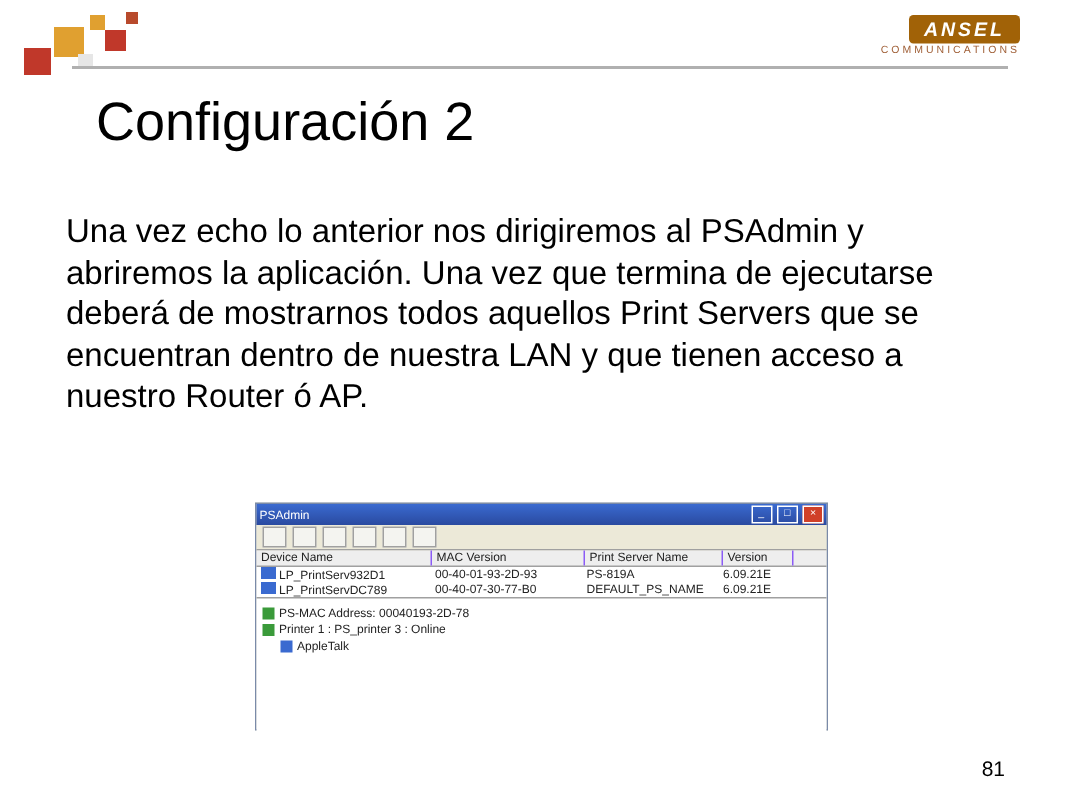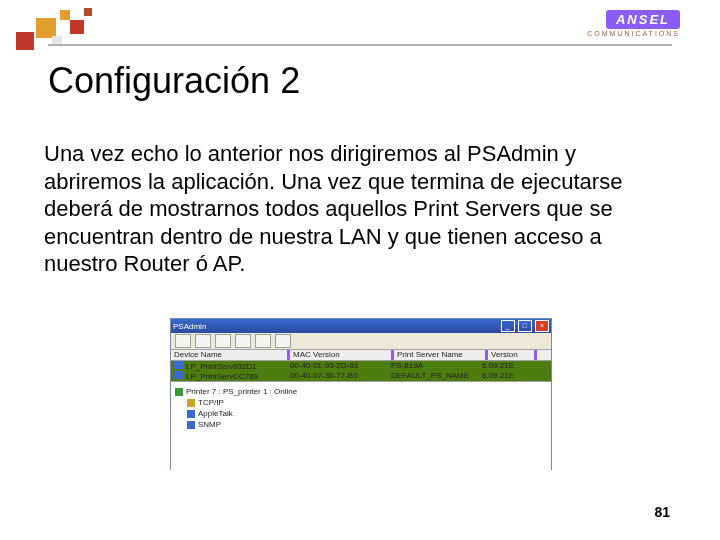--- a/index.html
+++ b/index.html
@@ -9,49 +9,49 @@
 .deco span{position:absolute;display:block}
 .d1{width:10px;height:10px;background:#e0a030;top:2px;left:52px}
 .d2{width:8px;height:8px;background:#b84a2c;top:0;left:76px}
 .d3{width:20px;height:20px;background:#e0a030;top:10px;left:28px}
 .d4{width:14px;height:14px;background:#c0382a;top:12px;left:62px}
 .d5{width:18px;height:18px;background:#c0382a;top:24px;left:8px}
 .d6{width:10px;height:10px;background:#e6e6e6;top:28px;left:44px}
 .hr{position:absolute;top:44px;left:48px;width:624px;height:2px;background:#b0b0b0}
 
 .brand{position:absolute;top:10px;right:40px;text-align:right}
-.brand-box{display:inline-block;background:#8b5cf6;color:#fff;font-weight:bold;font-style:italic;letter-spacing:2px;padding:2px 10px;border-radius:3px;font-size:13px}
+.brand-box{display:inline-block;background:#a16207;color:#fff;font-weight:bold;font-style:italic;letter-spacing:2px;padding:2px 10px;border-radius:3px;font-size:13px}
 .brand-sub{display:block;font-size:7px;letter-spacing:2px;color:#a06038;margin-top:1px}
 
-.title{position:absolute;top:60px;left:48px;font-size:36px}
+.title{position:absolute;top:60px;left:64px;font-size:36px}
 .body{position:absolute;top:140px;left:44px;width:620px;font-size:22px;line-height:1.25}
 
-.mock{position:absolute;top:318px;left:170px;width:380px;height:150px;border:1px solid #7a8aa8;background:#ece9d8;font-size:8px;color:#222}
+.mock{position:absolute;top:335px;left:170px;width:380px;height:150px;border:1px solid #7a8aa8;background:#ece9d8;font-size:8px;color:#222}
 .mock .titlebar{height:14px;background:linear-gradient(#3a6ad0,#2a4aa0);display:flex;align-items:center;justify-content:space-between;padding:0 2px;color:#fff;font-size:8px}
 .winbtns span{display:inline-block;width:12px;height:10px;margin-left:1px;border:1px solid #fff;font-size:7px;line-height:9px;text-align:center}
 .winbtns .close{background:#d04028;border-color:#fff}
 .mock .toolbar{height:16px;background:#ece9d8;border-bottom:1px solid #a0a0a0;display:flex;align-items:center;gap:4px;padding-left:4px}
 .mock .toolbar .tb{width:14px;height:12px;border:1px solid #a0a0a0;background:#f4f4f0}
 .mock .cols{display:flex;height:10px;border-bottom:1px solid #a0a0a0;background:#eee}
-.mock .cols div{border-right:3px solid #8b5cf6;padding:0 3px;line-height:10px}
+.mock .cols div{border-right:1px solid #8b5cf6;padding:0 3px;line-height:10px}
 .c1{width:110px}.c2{width:95px}.c3{width:85px}.c4{width:40px}
-.mock .rows{background:#4d7c0f}
+.mock .rows{background:#ffffff}
 .mock .row{display:flex;height:10px;line-height:10px}
 .mock .row div{padding:0 3px}
 .mock .row .ic{width:10px;height:8px;background:#3a6ad0;margin-right:2px;display:inline-block}
 .mock .detail{display:flex;height:90px;border-top:1px solid #a0a0a0;background:#fff}
 .mock .detail .left{width:130px;display:flex;flex-direction:column;align-items:center;justify-content:center;color:#2a4aa0}
 .printer{width:36px;height:26px;background:linear-gradient(#cfd8e2,#a0acc0);border:1px solid #8090a0;border-radius:3px;position:relative;margin-bottom:4px}
 .printer:before{content:"";position:absolute;top:-6px;left:8px;width:20px;height:8px;background:#e8eef4;border:1px solid #a0acc0}
 .mock .detail .right{flex:1;padding:4px}
 .tree-item{line-height:11px;display:flex;align-items:center;gap:3px}
 .ticon{width:8px;height:8px;display:inline-block}
 .ti-g{background:#3a9a3a}.ti-b{background:#3a6ad0}.ti-y{background:#d0a030}.ti-r{background:#c04028}
 
-.pgnum{position:absolute;bottom:20px;right:50px;font-size:14px;font-weight:bold}
+.pgnum{position:absolute;bottom:20px;right:50px;font-size:14px;font-weight:normal}
 </style>
 </head>
 <body>
 <div class="slide">
 
 <div class="deco">
   <span class="d1"></span>
       <span class="d2"></span>
       <span class="d3"></span>
       <span class="d4"></span>
@@ -102,33 +102,29 @@
       <div class="c1"><span class="ic"></span><span>LP_PrintServDC789</span></div>
       <div class="c2">00-40-07-30-77-B0</div>
       <div class="c3">DEFAULT_PS_NAME</div>
       <div class="c4">6.09.21E</div>
     </div>
   </div>
   <div class="detail">
     <div class="right">
       <div class="tree-item">
             <span class="ticon ti-g"></span>
-            <span>Printer 7 : PS_printer 1 : Online</span>
+            <span>PS-MAC Address: 00040193-2D-78</span>
           </div>
-      <div class="tree-item" style="padding-left:12px">
-            <span class="ticon ti-y"></span>
-            <span>TCP/IP</span>
+      <div class="tree-item">
+            <span class="ticon ti-g"></span>
+            <span>Printer 1 : PS_printer 3 : Online</span>
           </div>
       <div class="tree-item" style="padding-left:12px">
             <span class="ticon ti-b"></span>
             <span>AppleTalk</span>
-          </div>
-      <div class="tree-item" style="padding-left:12px">
-            <span class="ticon ti-b"></span>
-            <span>SNMP</span>
           </div>
     </div>
   </div>
 </div>
 
 <div class="pgnum">81</div>
 
 </div>
 
 </body></html>

